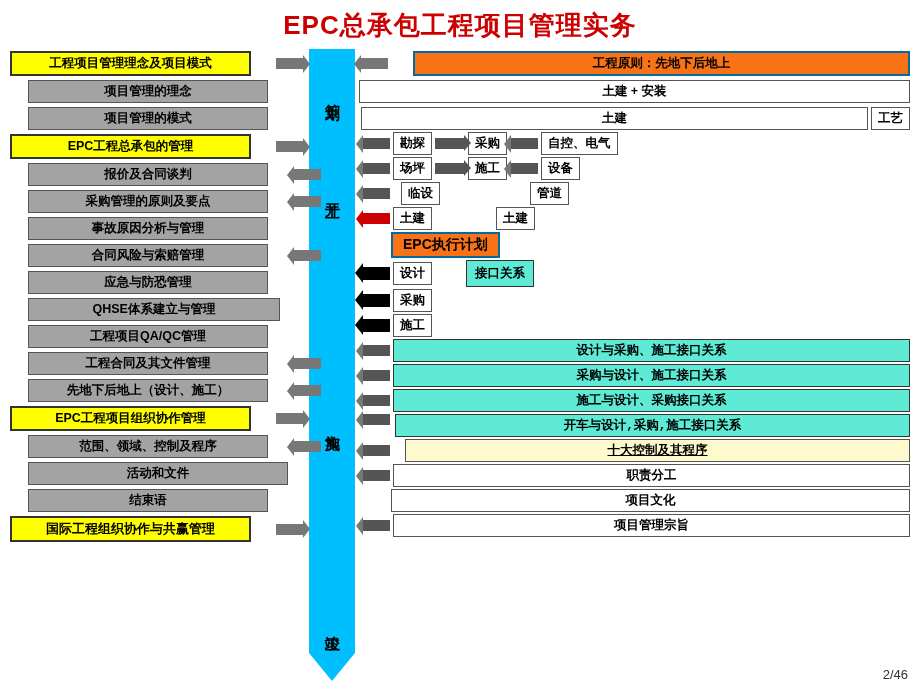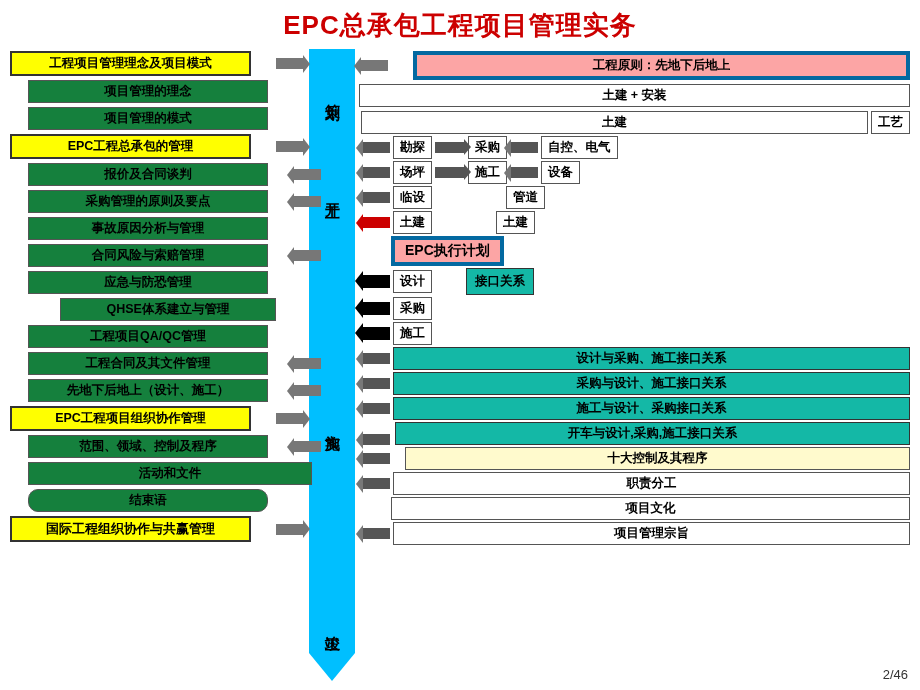--- a/index.html
+++ b/index.html
@@ -57,36 +57,36 @@
       justify-content: center;
       font-size: 12.5px;
       font-weight: bold;
       text-align: center;
       padding: 2px 6px;
       min-height: 19px;
       white-space: nowrap;
     }
 
     .lbox-yellow { background: #ffff00; border: 2px solid #333; }
-    .lbox-white  { background: #15803d;    border: 1.5px solid #555; }
+    .lbox-white  { background: #a3a3a3;    border: 1.5px solid #555; }
 
     .rbox {
       display: flex;
       align-items: center;
       justify-content: center;
       font-size: 12.5px;
       font-weight: bold;
       text-align: center;
       padding: 2px 6px;
       min-height: 19px;
       white-space: nowrap;
     }
-    .rbox-yellow { background: #fca5a5; border: 4px solid #0369a1; }
+    .rbox-yellow { background: #f97316; border: 2px solid #0369a1; }
     .rbox-white  { background: #fff;    border: 1.5px solid #555; }
-    .rbox-orange { background: #14b8a6; border: 1.5px solid #333; }
+    .rbox-orange { background: #5eead4; border: 1.5px solid #333; }
 
     
     .conn-right {
       width: 28px; height: 11px; background: #777;
       position: relative; flex-shrink: 0; margin: 0 1px;
     }
     .conn-right::after {
       content: ''; position: absolute; right: -6px; top: -3.5px;
       border-top: 9px solid transparent; border-bottom: 9px solid transparent;
       border-left: 7px solid #777;
@@ -162,21 +162,21 @@
       </div>
 
       <div class="row-item indent">
         <div class="lbox lbox-white" style="width:240px;">合同风险与索赔管理</div>
         <div class="conn-left"></div>
       </div>
       <div class="row-item indent">
         <div class="lbox lbox-white" style="width:240px;">应急与防恐管理</div>
       </div>
       <div class="row-item indent">
-        <div class="lbox lbox-white" style="width:216px;margin-left:32px;">QHSE体系建立与管理</div>
+        <div class="lbox lbox-white" style="width:252px;">QHSE体系建立与管理</div>
       </div>
       <div class="row-item indent">
         <div class="lbox lbox-white" style="width:240px;">工程项目QA/QC管理</div>
       </div>
       <div class="row-item indent">
         <div class="lbox lbox-white" style="width:240px;">工程合同及其文件管理</div>
         <div class="conn-left"></div>
       </div>
       <div class="row-item indent">
         <div class="lbox lbox-white" style="width:240px;">先地下后地上（设计、施工）</div>
@@ -186,24 +186,24 @@
       <div class="row-item">
         <div class="lbox lbox-yellow" style="width:260px;">EPC工程项目组织协作管理</div>
         <div class="conn-right"></div>
       </div>
 
       <div class="row-item indent">
         <div class="lbox lbox-white" style="width:240px;">范围、领域、控制及程序</div>
         <div class="conn-left"></div>
       </div>
       <div class="row-item indent">
-        <div class="lbox lbox-white" style="width:284px;">活动和文件</div>
-      </div>
-      <div class="row-item indent">
-        <div class="lbox lbox-white" style="width:240px;border-radius:10px;">结束语</div>
+        <div class="lbox lbox-white" style="width:260px;">活动和文件</div>
+      </div>
+      <div class="row-item indent">
+        <div class="lbox lbox-white" style="width:240px;">结束语</div>
       </div>
 
       <div class="row-item">
         <div class="lbox lbox-yellow" style="width:260px; font-size:13px;">国际工程组织协作与共赢管理</div>
         <div class="conn-right"></div>
       </div>
     </div>
 
     <div style="width:54px; position:relative; z-index:1; display:flex; flex-direction:column; align-items:center;">
 
@@ -264,21 +264,21 @@
         <div class="conn-left" style="background:#555;"></div>
         <div class="rbox rbox-white">场坪</div>
         <div style="width:30px; height:11px; background:#555; position:relative; flex-shrink:0; margin:0 1px;">
           <div style="position:absolute; right:-6px; top:-3px; border-top:8.5px solid transparent; border-bottom:8.5px solid transparent; border-left:7px solid #555;"></div>
         </div>
         <div class="rbox rbox-white">施工</div>
         <div class="conn-left" style="background:#555;"></div>
         <div class="rbox rbox-white">设备</div>
       </div>
 
-      <div style="display:flex; align-items:center; gap:2px; margin-left:2px;">
+      <div style="display:flex; align-items:center; gap:10px; margin-left:2px;">
         <div class="conn-left" style="background:#555;"></div>
         <div class="rbox rbox-white">临设</div>
         <div style="width:70px;"></div>
         <div class="rbox rbox-white">管道</div>
       </div>
 
       <div style="display:flex; align-items:center; gap:2px; margin-left:2px;">
         <div class="conn-left-red"></div>
         <div class="rbox rbox-white" style="background:#fff;">土建</div>
         <div style="width:60px;"></div>
@@ -312,26 +312,26 @@
         <div class="rbox rbox-orange" style="flex:1;">设计与采购、施工接口关系</div>
       </div>
       <div style="display:flex; align-items:center; gap:2px; margin-left:2px;">
         <div class="conn-left" style="background:#555;"></div>
         <div class="rbox rbox-orange" style="flex:1;">采购与设计、施工接口关系</div>
       </div>
       <div style="display:flex; align-items:center; gap:2px; margin-left:2px;">
         <div class="conn-left" style="background:#555;"></div>
         <div class="rbox rbox-orange" style="flex:1;">施工与设计、采购接口关系</div>
       </div>
-      <div style="display:flex; align-items:flex-end; gap:4px; margin-left:2px;">
+      <div style="display:flex; align-items:flex-start; gap:4px; margin-left:2px;font-family:Liberation Mono, monospace;">
         <div class="conn-left" style="background:#555;"></div>
         <div class="rbox rbox-orange" style="flex:1;">开车与设计,采购,施工接口关系</div>
       </div>
 
-      <div style="display:flex; align-items:center; gap:14px; margin-left:2px;">
+      <div style="display:flex; align-items:center; gap:14px; margin-left:2px;text-decoration:underline;">
         <div class="conn-left" style="background:#555;"></div>
         <div class="rbox rbox-white" style="flex:1; background:#fffacd;">十大控制及其程序</div>
       </div>
 
       <div style="display:flex; align-items:center; gap:2px; margin-left:2px;">
         <div class="conn-left" style="background:#555;"></div>
         <div class="rbox rbox-white" style="flex:1;">职责分工</div>
       </div>
 
       <div style="display:flex; align-items:center; gap:2px; margin-left:2px;">

